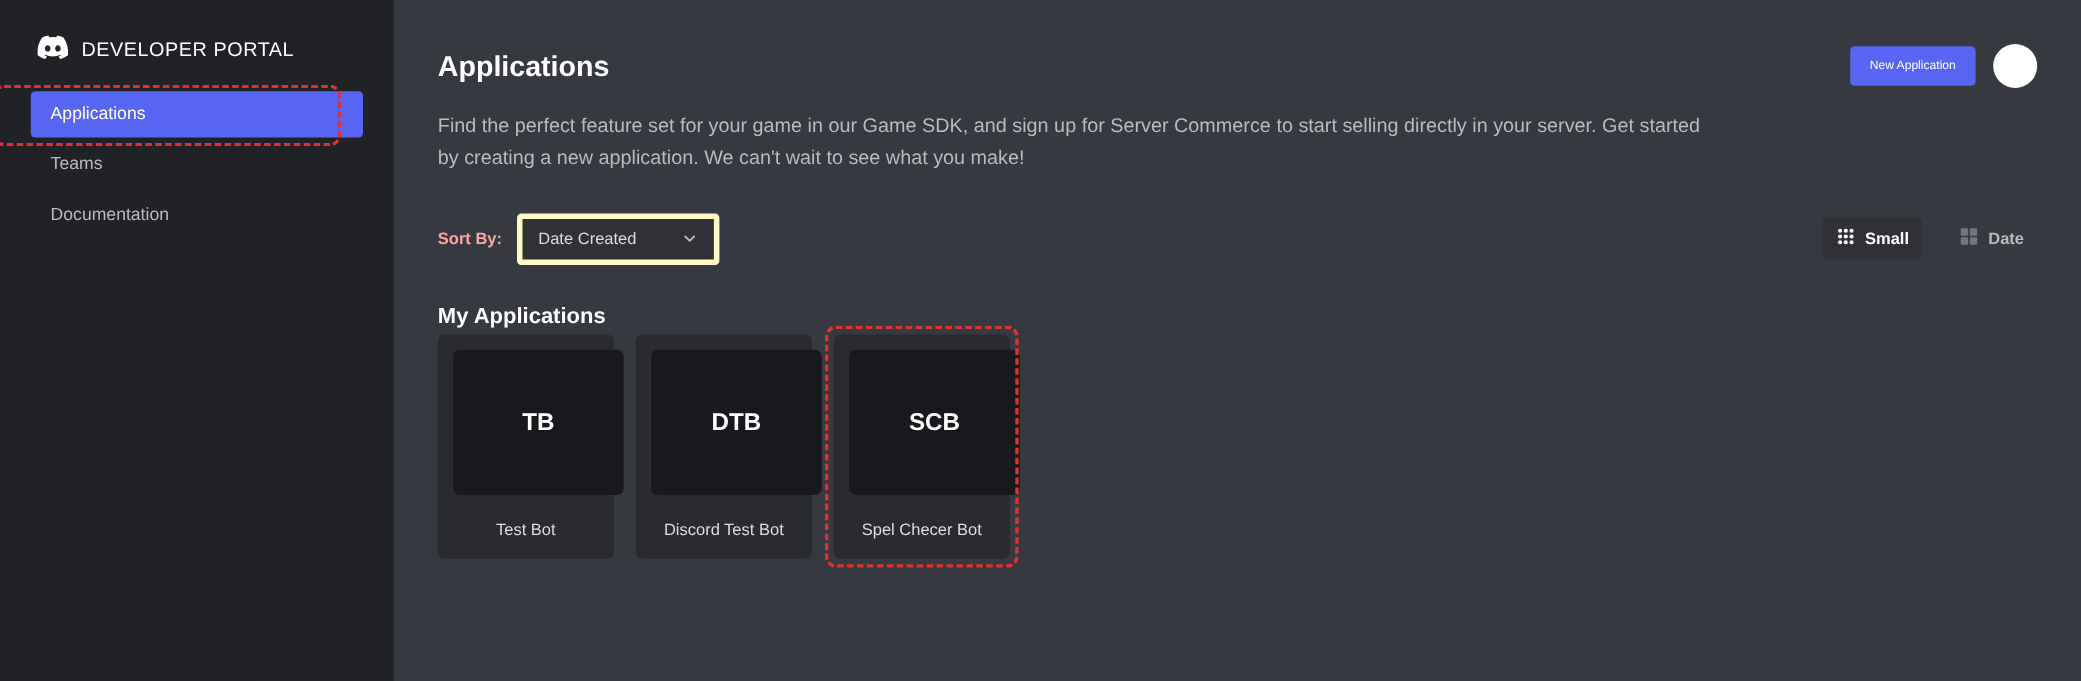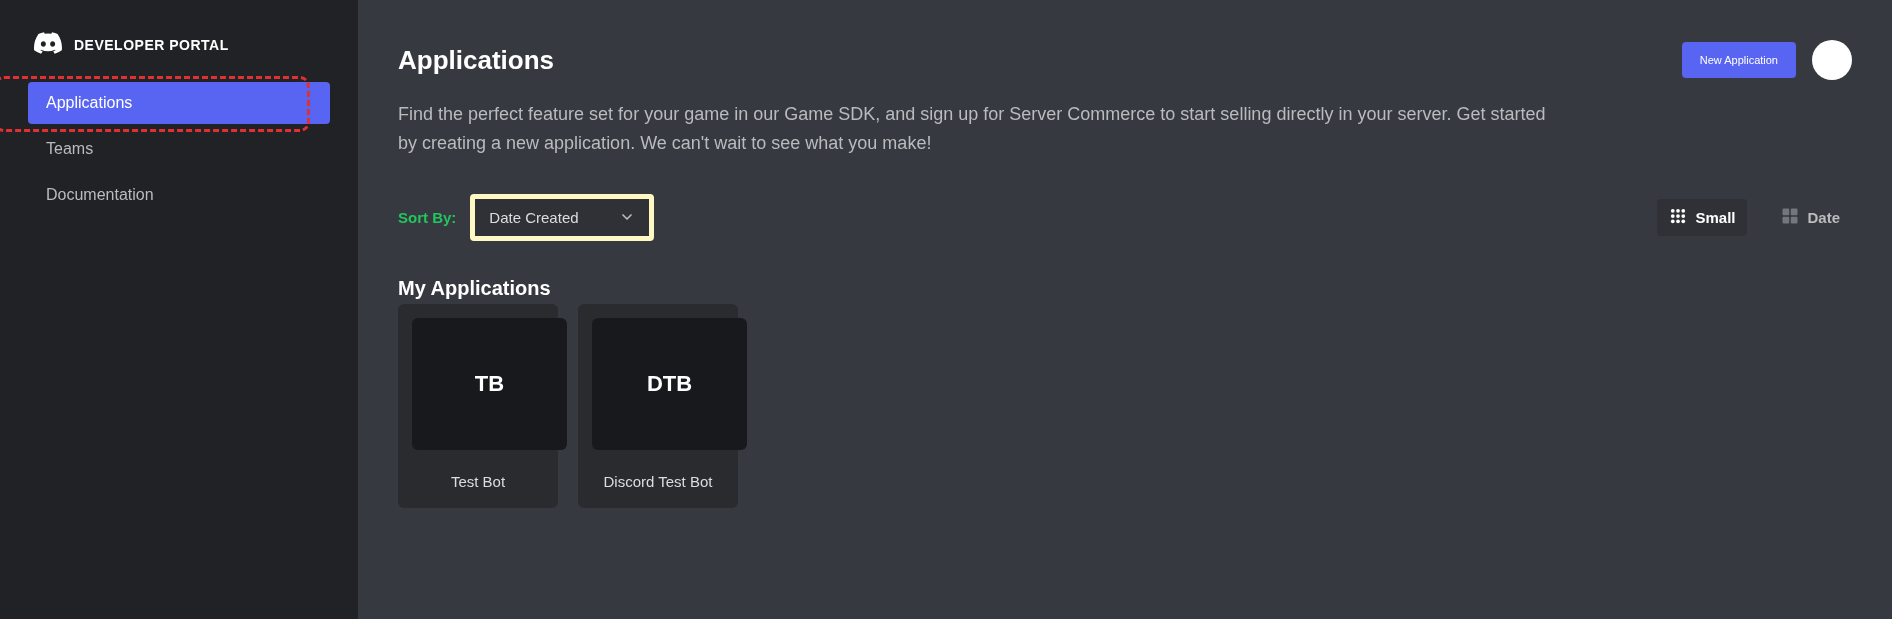--- a/index.html
+++ b/index.html
@@ -21,22 +21,22 @@
   }
   .brand {
     display: flex;
     align-items: center;
     gap: 12px;
     padding: 0 28px 24px 34px;
     color: #fff;
   }
   .brand svg { width: 28px; height: 22px; flex-shrink: 0; }
   .brand-text {
-    font-size: 14px;
-    font-weight: 700;
+    font-size: 18px;
+    font-weight: 400;
     letter-spacing: 0.5px;
   }
   .nav { padding: 0 28px; }
   .nav-item {
     display: block;
     padding: 12px 18px;
     border-radius: 4px;
     font-size: 16px;
     color: #b9bbbe;
     cursor: pointer;
@@ -105,21 +105,21 @@
     margin-bottom: 36px;
   }
   .sort-group {
     display: flex;
     align-items: center;
     gap: 14px;
   }
   .sort-label {
     font-size: 15px;
     font-weight: 600;
-    color: #22c55e;
+    color: #fca5a5;
   }
   .select {
     background: #2f3136;
     border: 5px solid #fef9c3;
     border-radius: 4px;
     padding: 10px 14px;
     display: flex;
     align-items: center;
     gap: 40px;
     cursor: pointer;
@@ -278,14 +278,19 @@
 
   <div class="app-grid">
     <div class="app-card">
       <div class="app-icon-box">TB</div>
       <div class="app-name">Test Bot</div>
     </div>
     <div class="app-card">
       <div class="app-icon-box">DTB</div>
       <div class="app-name">Discord Test Bot</div>
     </div>
+    <div class="app-card">
+      <div class="app-icon-box">SCB</div>
+      <div class="app-name">Spel Checer Bot</div>
+      <div class="highlight-card"></div>
+    </div>
   </div>
 </main>
 
 </body></html>

